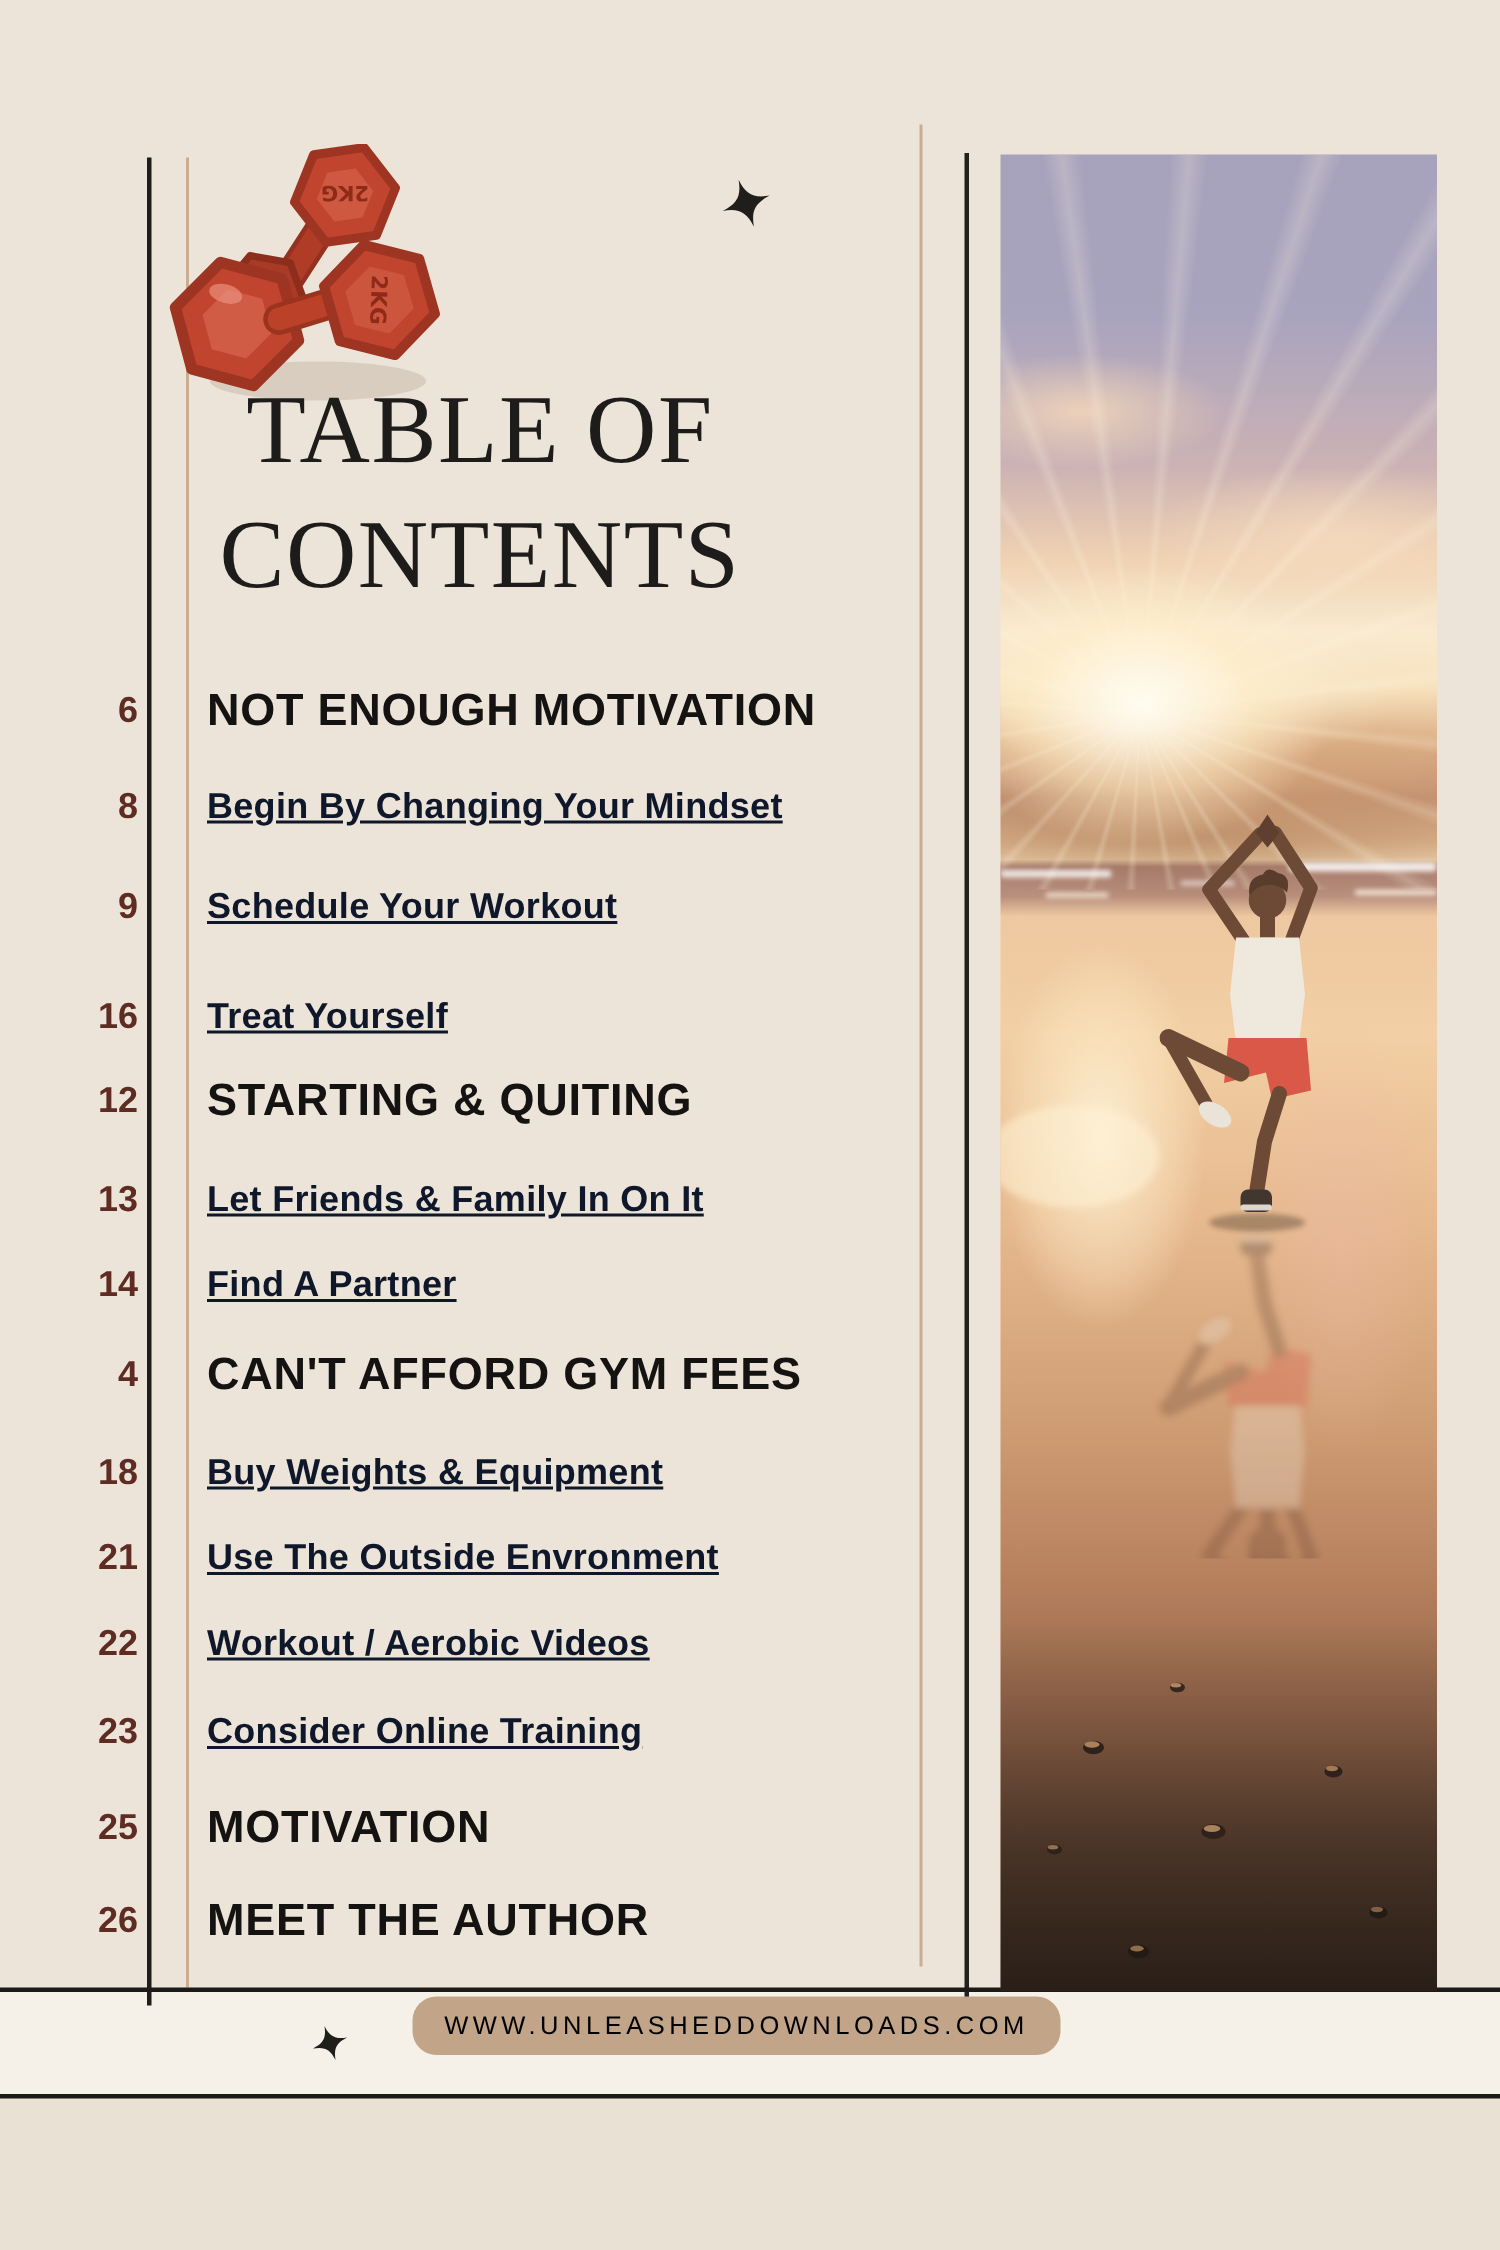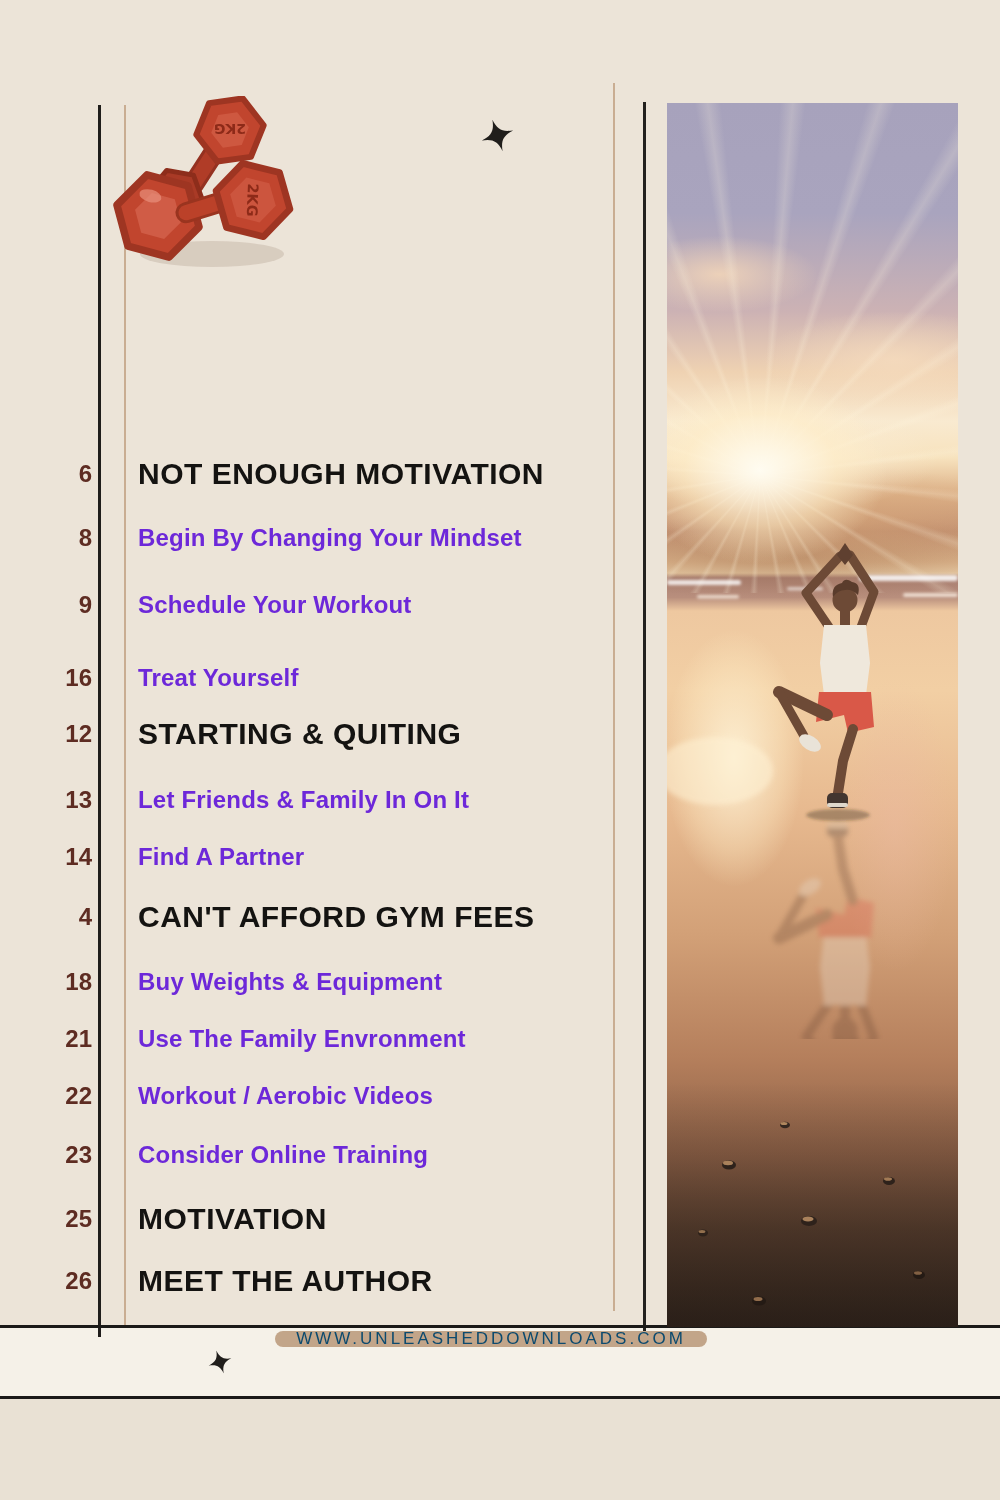--- a/index.html
+++ b/index.html
@@ -34,28 +34,28 @@
   .toc-num{
     position:absolute;left:0;top:50%;transform:translateY(-50%);
     width:92px;text-align:right;
     font-weight:700;font-size:24px;color:#5e2c22;letter-spacing:0;
   }
   .toc-label{
     position:absolute;left:138px;top:50%;transform:translateY(-50%);
     white-space:nowrap;color:#1e1c1a;
   }
   .toc-row.heading .toc-label{font-size:30px;font-weight:700;letter-spacing:.5px;color:#141311;}
-  .toc-row.sub .toc-label{font-size:24px;font-weight:700;letter-spacing:.2px;color:#6d28d9;}
+  .toc-row.sub .toc-label{font-size:24px;font-weight:700;letter-spacing:.2px;color:#0f172a;text-decoration:underline;}
 
   
   .pill{
-    position:absolute;left:275px;top:1331px;width:432px;height:16px;
+    position:absolute;left:275px;top:1331px;width:432px;height:39px;
     background:#c2a589;border-radius:16px;
     display:flex;align-items:center;justify-content:center;
-    font-size:17px;letter-spacing:3px;color:#0c4a6e;font-weight:400;
+    font-size:17px;letter-spacing:3px;color:#000000;font-weight:400;
   }
   .sparkle{position:absolute;}
   .sparkle-1{left:481px;top:119px;width:33px;height:33px;transform:rotate(-18deg);}
   .sparkle-2{left:208px;top:1350px;width:24px;height:24px;transform:rotate(-18deg);}
 
   
   .dumbbells{position:absolute;left:112px;top:96px;width:192px;height:172px;}
 
   
   .photo{
@@ -141,20 +141,24 @@
     </g>
   </svg>
 
   <svg class="sparkle sparkle-1" viewBox="0 0 100 100" aria-hidden="true">
     <path d="M50 0 C55 33, 67 45, 100 50 C67 55, 55 67, 50 100 C45 67, 33 55, 0 50 C33 45, 45 33, 50 0 Z" fill="#201e1b"></path>
   </svg>
   <svg class="sparkle sparkle-2" viewBox="0 0 100 100" aria-hidden="true">
     <path d="M50 0 C55 33, 67 45, 100 50 C67 55, 55 67, 50 100 C45 67, 33 55, 0 50 C33 45, 45 33, 50 0 Z" fill="#201e1b"></path>
   </svg>
 
+  <div class="title">
+    <div>TABLE OF</div>
+    <div>CONTENTS</div>
+  </div>
 
   <div class="toc">
       <div class="toc-row heading" style="top: 474px;">
       <span class="toc-num">6</span>
       <span class="toc-label">NOT ENOUGH MOTIVATION</span>
     </div>
       <div class="toc-row sub" style="top: 538px;">
       <span class="toc-num">8</span>
       <span class="toc-label">Begin By Changing Your Mindset</span>
     </div>
@@ -181,21 +185,21 @@
       <div class="toc-row heading" style="top: 917px;">
       <span class="toc-num">4</span>
       <span class="toc-label">CAN'T AFFORD GYM FEES</span>
     </div>
       <div class="toc-row sub" style="top: 982px;">
       <span class="toc-num">18</span>
       <span class="toc-label">Buy Weights &amp; Equipment</span>
     </div>
       <div class="toc-row sub" style="top: 1039px;">
       <span class="toc-num">21</span>
-      <span class="toc-label">Use The Family Envronment</span>
+      <span class="toc-label">Use The Outside Envronment</span>
     </div>
       <div class="toc-row sub" style="top: 1096px;">
       <span class="toc-num">22</span>
       <span class="toc-label">Workout / Aerobic Videos</span>
     </div>
       <div class="toc-row sub" style="top: 1155px;">
       <span class="toc-num">23</span>
       <span class="toc-label">Consider Online Training</span>
     </div>
       <div class="toc-row heading" style="top: 1219px;">

